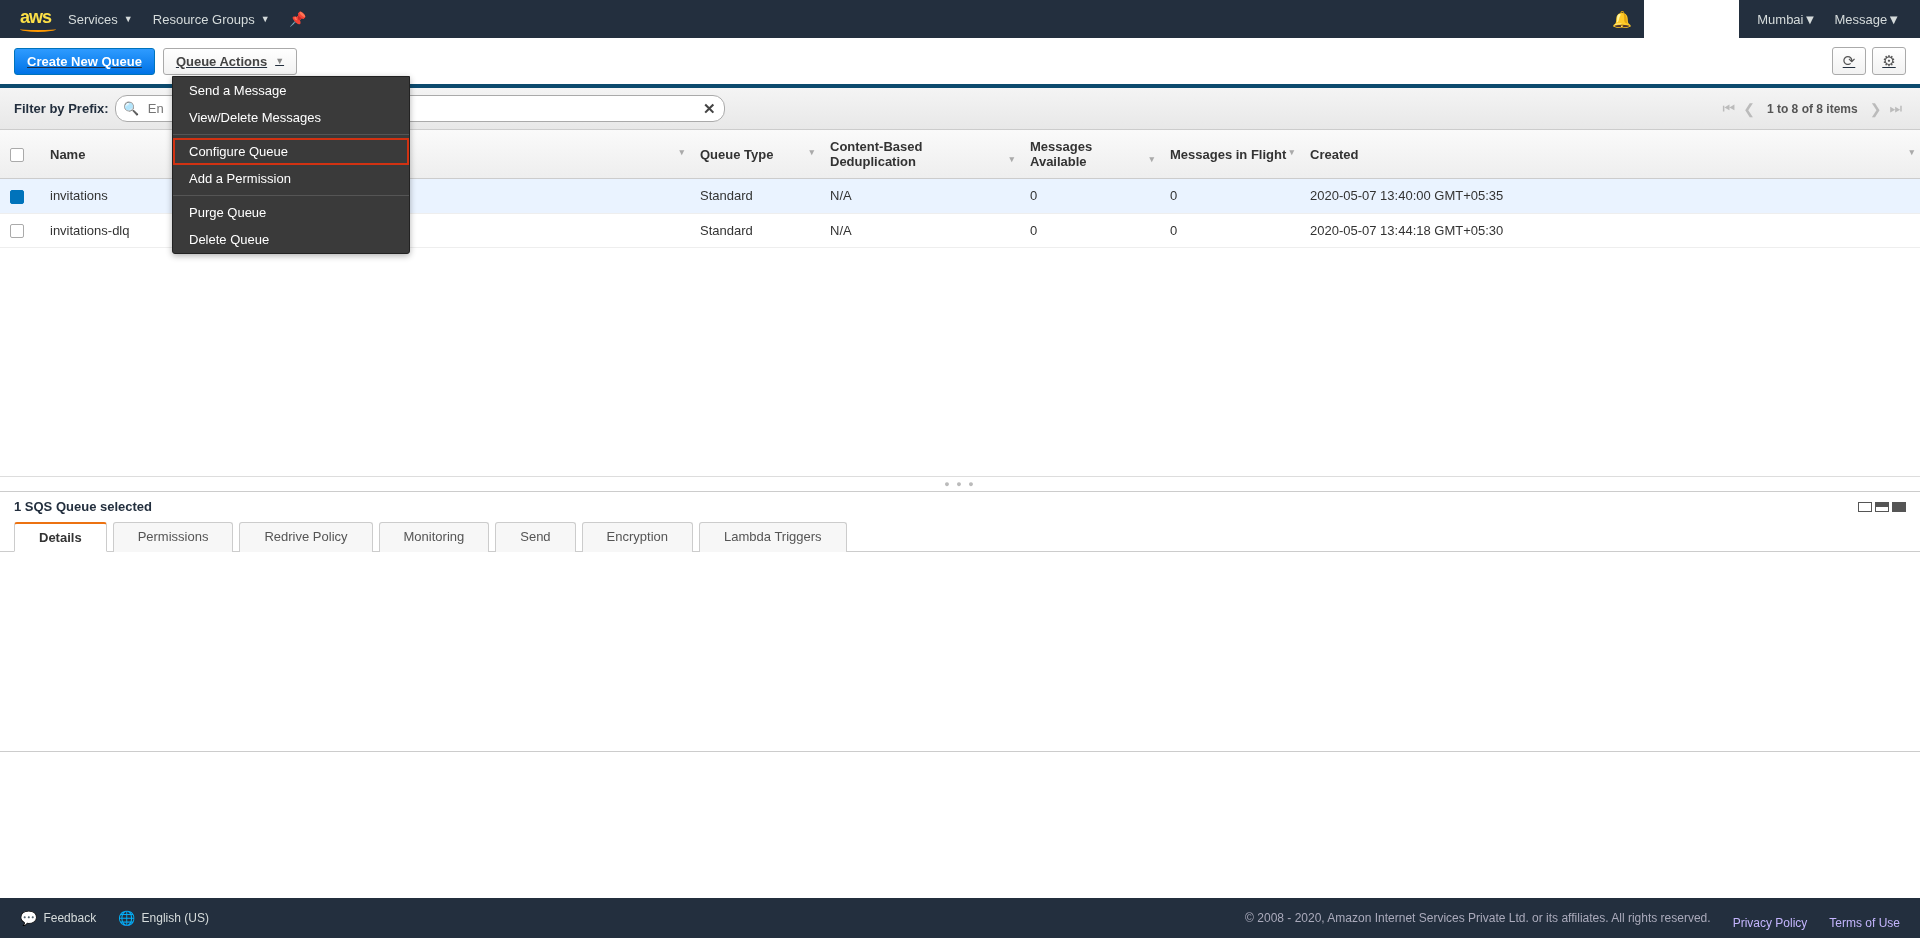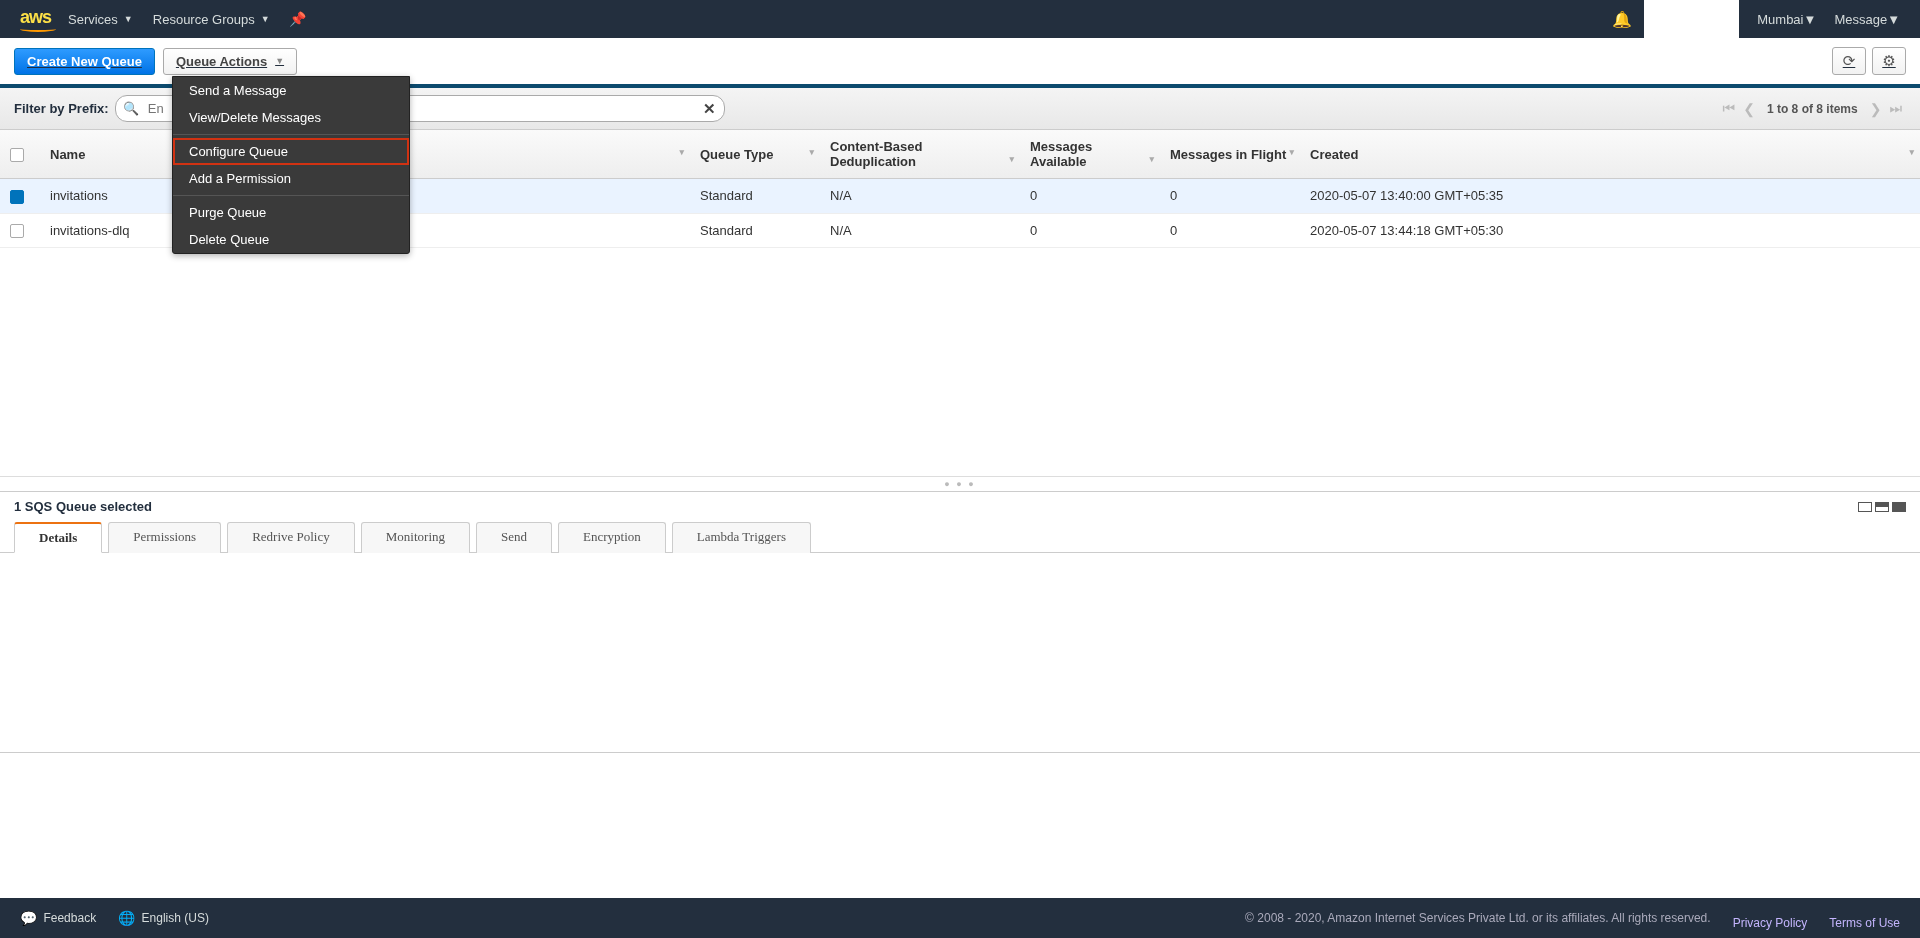--- a/index.html
+++ b/index.html
@@ -57,21 +57,21 @@
 .resize-handle { text-align: center; color: #bbb; font-size: 9px; letter-spacing: 2px; padding: 2px 0; border-top: 1px solid #ddd; }
 
 
 .bottom-panel { border-top: 1px solid #ccc; }
 .selection-info { padding: 7px 14px; font-size: 13px; font-weight: bold; display: flex; align-items: center; }
 .selection-info .spacer { flex: 1; }
 .winctl { width: 14px; height: 10px; border: 1px solid #555; margin-left: 3px; display: inline-block; cursor: pointer; }
 .winctl.half { background: linear-gradient(#555 50%, #fff 50%); }
 .winctl.full { background: #555; }
 
-.tabs { display: flex; border-bottom: 1px solid #ccc; padding: 0 14px; font-family: Liberation Serif, serif; }
+.tabs { display: flex; border-bottom: 1px solid #ccc; padding: 0 14px; }
 .tab { border: 1px solid #ccc; border-bottom: none; padding: 6px 24px; margin-right: 6px; border-radius: 3px 3px 0 0; background: #f7f7f7; font-size: 13px; cursor: pointer; position: relative; top: 1px; color: #555; }
 .tab.active { background: #fff; font-weight: bold; border-top: 2px solid #ec7211; color: #333; border-bottom: 1px solid #fff; }
 
 .tab-content { min-height: 200px; padding: 14px; border-bottom: 1px solid #ccc; }
 
 
 .footer { background: #232f3e; color: #d5dbdb; padding: 8px 20px; display: flex; align-items: center; font-size: 12px; position: fixed; bottom: 0; left: 0; right: 0; }
 .footer .item { display: flex; align-items: center; margin-right: 22px; cursor: pointer; }
 .footer .item .icn { margin-right: 6px; font-size: 14px; }
 .footer .spacer { flex: 1; }

